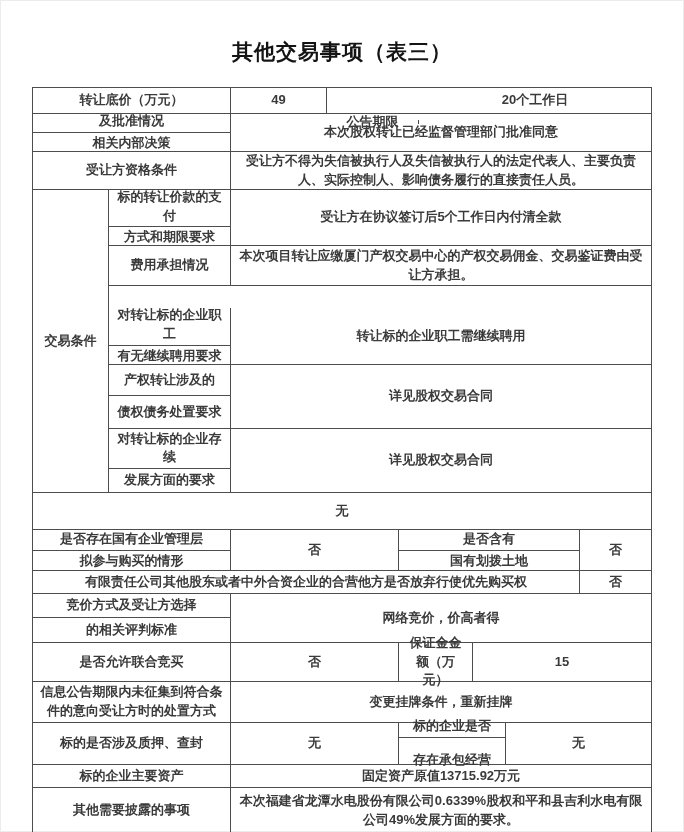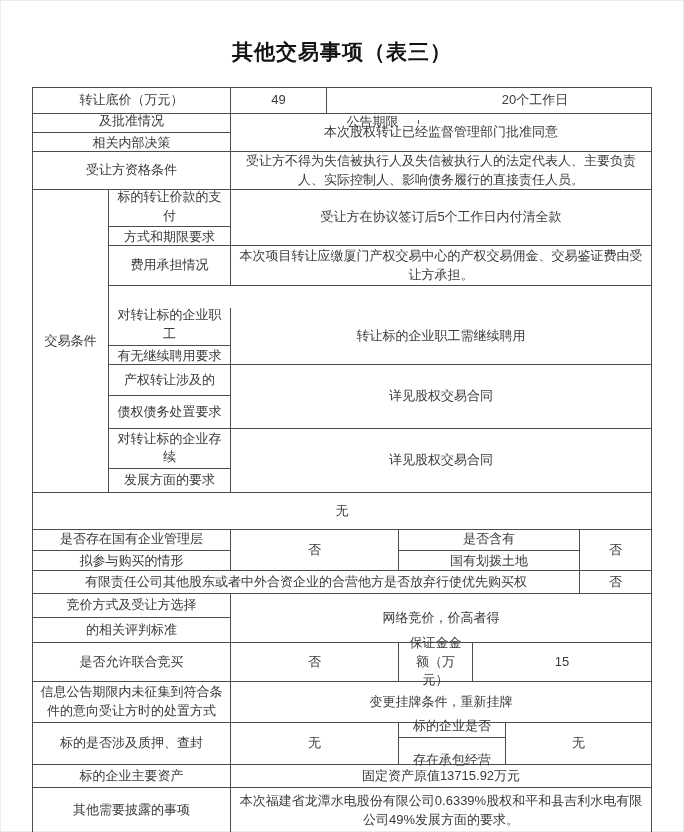--- a/index.html
+++ b/index.html
@@ -42,20 +42,21 @@
   }
   .row:last-child{border-bottom:none;}
   .cell{
     border-right:1px solid var(--line);
     box-sizing:border-box;
     display:flex;
     align-items:center;
     justify-content:center;
     text-align:center;
     padding:2px 5px;
+    font-weight:bold;
   }
   .cell:last-child{border-right:none;}
   .cell.fill{flex:1 1 auto;}
   .stack{flex-direction:column;padding:0;}
   .stack .half{
     flex:1 1 50%;
     width:100%;
     box-sizing:border-box;
     display:flex;
     align-items:center;

